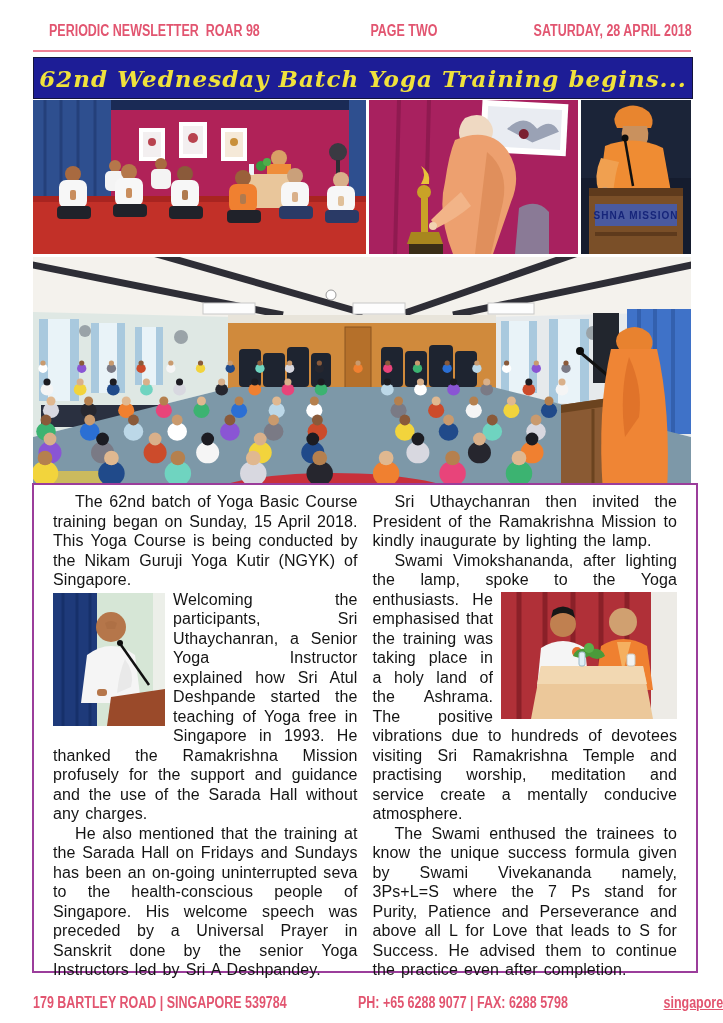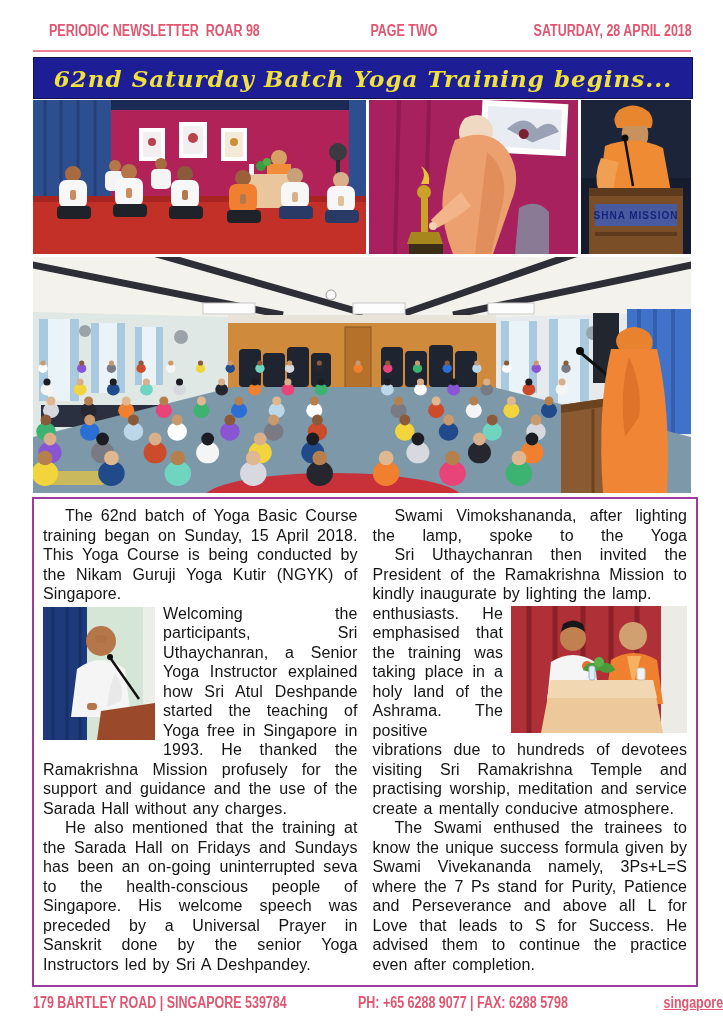--- a/index.html
+++ b/index.html
@@ -17,22 +17,22 @@
   
   .banner{position:absolute;top:57px;left:33px;width:658px;height:40px;background:#1d1d96;
           border:1px solid #14143c;display:flex;align-items:center;justify-content:center;}
   .banner .title{font-family:"DejaVu Serif",serif;font-style:italic;font-weight:700;
           font-size:23px;color:#f0e23c;letter-spacing:1px;}
   
   .photo-row{position:absolute;top:100px;left:33px;width:658px;height:154px;display:flex;gap:3px;}
   .photo-row svg{display:block;}
   .hall{position:absolute;top:257px;left:33px;width:658px;height:236px;}
   
-  .article{position:absolute;top:497px;left:32px;width:666px;height:490px;box-sizing:border-box;
-           border:2px solid #9b3d9b;padding:7px 9px;display:flex;gap:15px;background:#fff;}
+  .article{position:absolute;top:483px;left:32px;width:666px;height:490px;box-sizing:border-box;
+           border:2px solid #9b3d9b;padding:7px 19px;display:flex;gap:15px;background:#fff;}
   .col{width:315px;font-size:16px;line-height:19.5px;color:#141414;text-align:justify;
        letter-spacing:0.1px;word-spacing:1.5px;}
   .col p{margin:0;}
   .indent{text-indent:22px;}
   .justify-last{text-align-last:justify;}
   .float-left{float:left;width:112px;height:133px;margin:3px 8px 2px 0;}
   .float-right{float:right;width:176px;height:127px;margin:2px 0 2px 8px;}
   .float-left svg,.float-right svg{display:block;}
   .footer{position:absolute;top:994px;left:33px;right:31px;display:flex;align-items:baseline;
           color:#e25570;font-weight:700;font-size:16px;white-space:pre;}
@@ -45,21 +45,21 @@
 <div class="page">
 
   <div class="masthead">
     <span class="cond left">PERIODIC NEWSLETTER  ROAR 98</span>
     <span class="cond mid">PAGE TWO</span>
     <span class="cond right">SATURDAY, 28 APRIL 2018</span>
   </div>
   <div class="rule"></div>
 
   <div class="banner">
-    <span class="title">62nd Saturday Batch Yoga Training begins...</span>
+    <span class="title">62nd Wednesday Batch Yoga Training begins...</span>
   </div>
 
   <div class="photo-row">
 
     <svg width="333" height="154" viewBox="0 0 333 154">
       <rect width="333" height="154" fill="#b02258"></rect>
       <rect x="0" y="0" width="333" height="10" fill="#1a2a55"></rect>
       <rect x="0" y="0" width="78" height="112" fill="#2e4f8f"></rect>
       <g stroke="#24407a" stroke-width="3">
           <line x1="12" y1="0" x2="12" y2="112"></line>
@@ -450,22 +450,22 @@
             <line x1="96" y1="92" x2="68" y2="52" stroke="#111" stroke-width="2.5"></line>
             <circle cx="67" cy="50" r="3" fill="#0c0c0c"></circle>
           </svg>
         </span>
         <span>Welcoming the participants, Sri Uthaychanran, a Senior Yoga Instructor explained how Sri Atul Deshpande started the teaching of Yoga free in Singapore in 1993. He thanked the Ramakrishna Mission profusely for the support and guidance and the use of the Sarada Hall without any charges.</span>
       </p>
       <p class="indent">He also mentioned that the training at the Sarada Hall on Fridays and Sundays has been an on-going uninterrupted seva to the health-conscious people of Singapore. His welcome speech was preceded by a Universal Prayer in Sanskrit done by the senior Yoga Instructors led by Sri A Deshpandey.</p>
     </div>
 
     <div class="col">
+      <p class="indent">Sri Uthaychanran then invited the President of the Ramakrishna Mission to kindly inaugurate by lighting the lamp.</p>
       <p class="indent justify-last">Swami Vimokshananda, after lighting the lamp, spoke to the Yoga</p>
-      <p class="indent">Sri Uthaychanran then invited the President of the Ramakrishna Mission to kindly inaugurate by lighting the lamp.</p>
       <p>
         <span class="float-right">
           <svg width="176" height="127" viewBox="0 0 176 127">
             <rect width="176" height="127" fill="#b03038"></rect>
             <g stroke="#8a2028" stroke-width="5">
                 <line x1="18" y1="0" x2="18" y2="127"></line>
                 <line x1="44" y1="0" x2="44" y2="127"></line>
                 <line x1="72" y1="0" x2="72" y2="127"></line>
                 <line x1="100" y1="0" x2="100" y2="127"></line>
                 <line x1="126" y1="0" x2="126" y2="127"></line>

